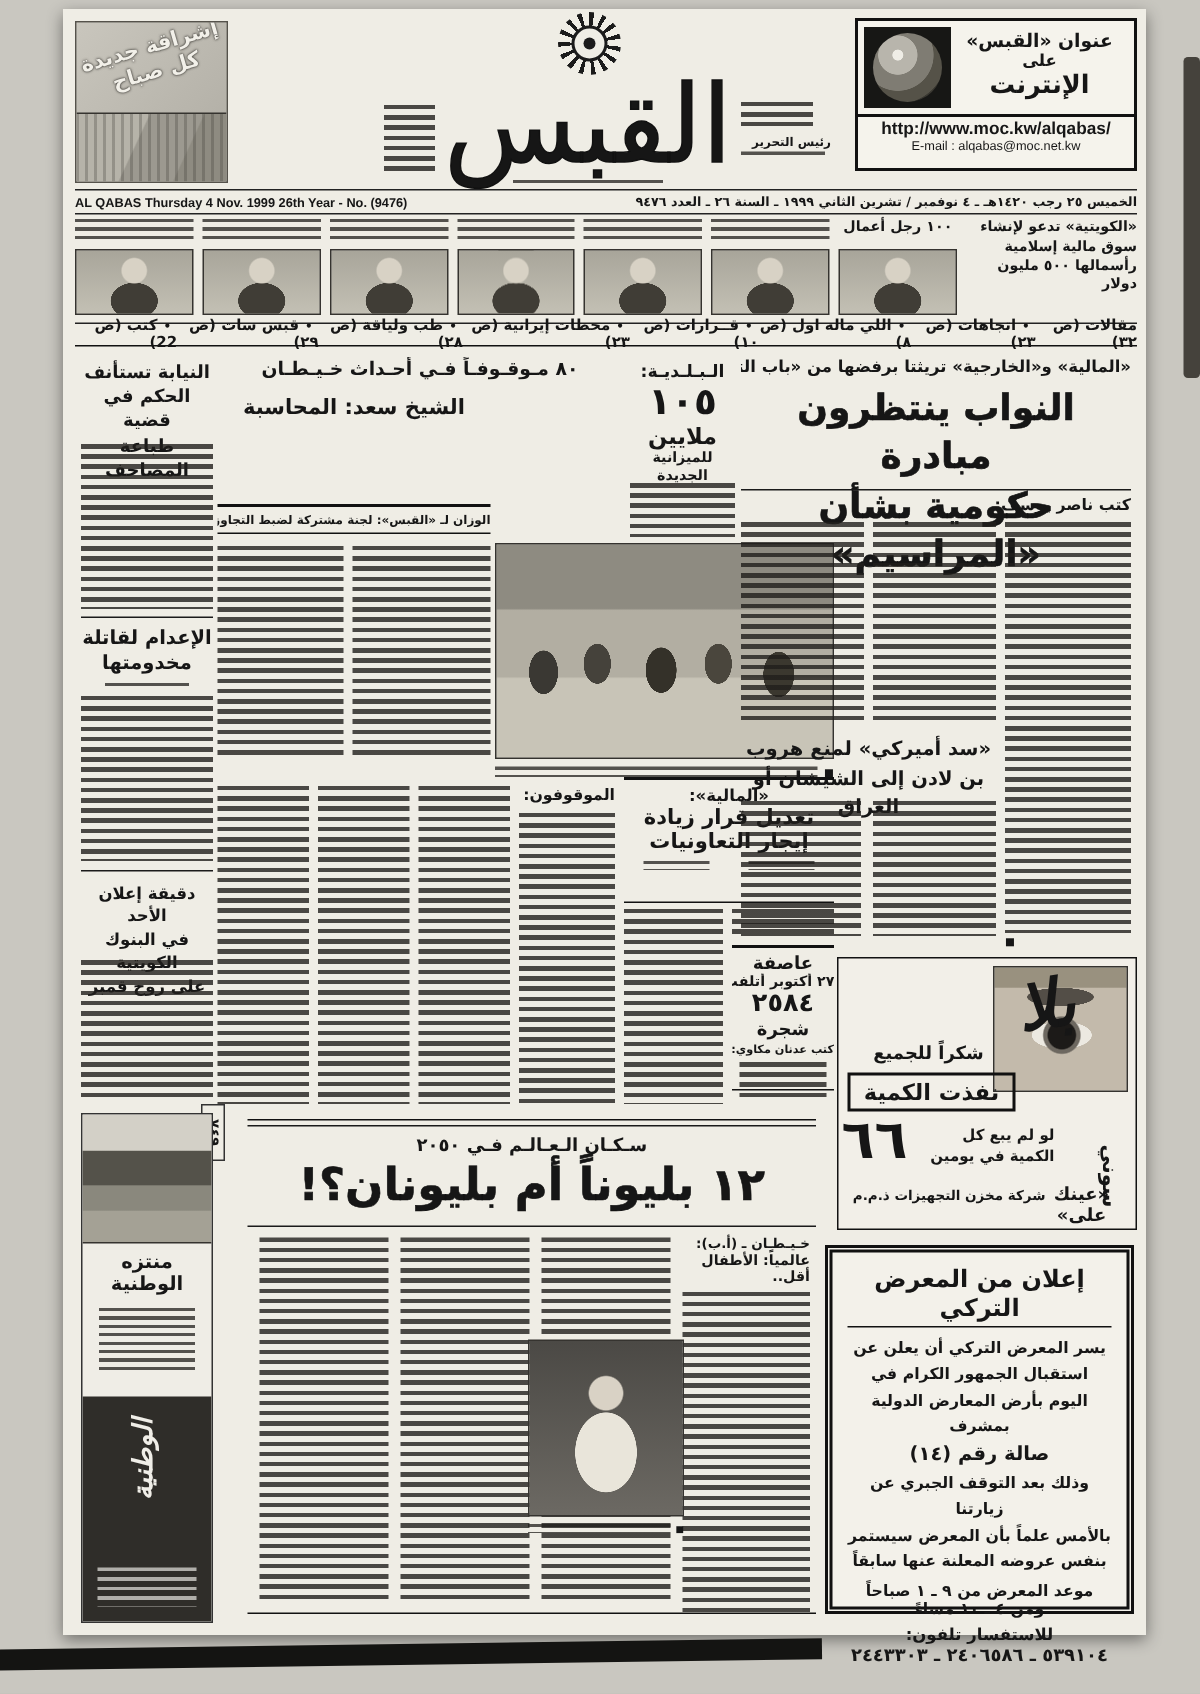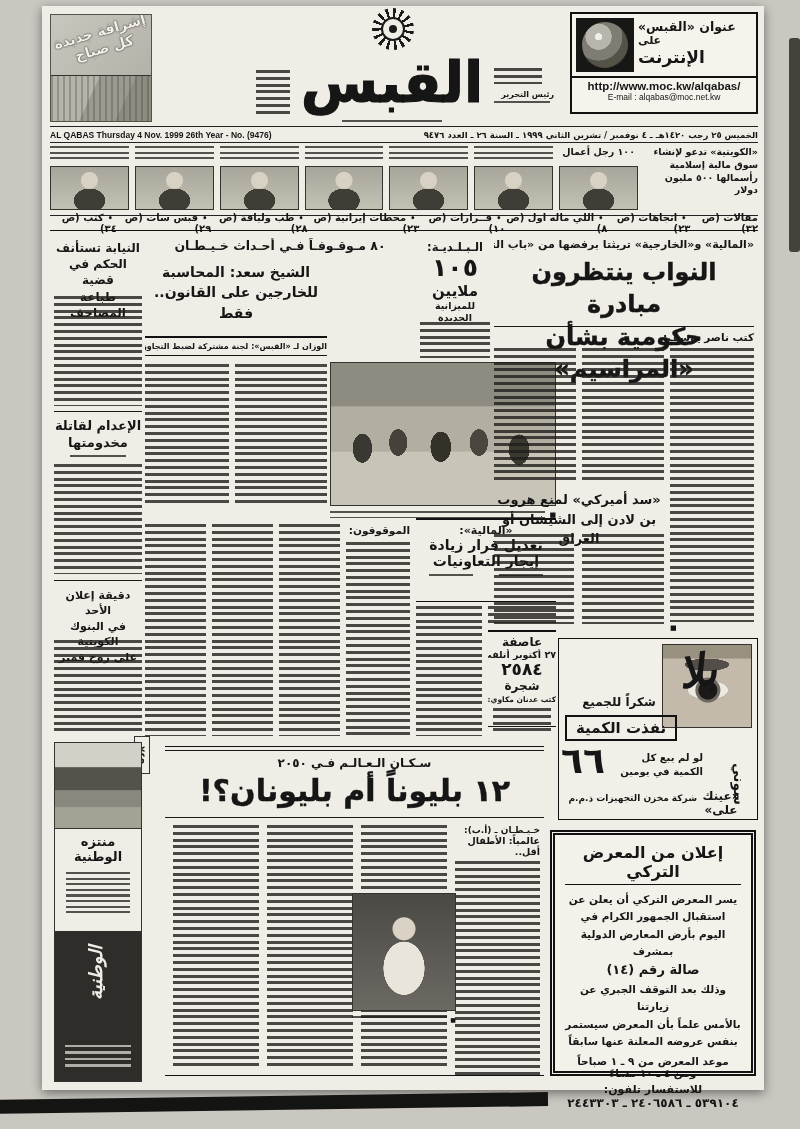--- a/index.html
+++ b/index.html
@@ -43,21 +43,21 @@
      radial-gradient(ellipse 34px 44px at 50% 64%, #e9e5da 0 60%, transparent 61%),
      linear-gradient(#4b4945,#6c6963)}
   .globe{width:46px;height:46px;border-radius:50%;background:
      radial-gradient(circle at 36% 32%, #efede6 0 8%, #b8b5ac 9% 30%, #7f7c73 31% 55%, #555248 56% 75%, #3b3932 76%)}
   .emblem{border-radius:50%;background:repeating-conic-gradient(#1b1b1b 0deg 9deg,transparent 9deg 24deg)}
   .emblem::after{content:"";position:absolute;inset:9px;border-radius:50%;background:#efede5;border:2px solid #1b1b1b}
   .emblem::before{content:"";position:absolute;inset:17px;border-radius:50%;background:#1b1b1b;z-index:1}
   .tlabels{display:flex;justify-content:space-between;align-items:center;font-size:10px;font-weight:bold}
   .tlabels span+span::before{content:"•";padding:0 4px;font-size:8px}
   .ltr{direction:ltr;font-family:"Liberation Sans",sans-serif}
-  .logo{font-size:56px;font-weight:bold;-webkit-text-stroke:1px #111;letter-spacing:-1px}
+  .logo{font-size:72px;font-weight:normal;-webkit-text-stroke:1px #111;letter-spacing:-1px}
   .boxrule{border-top:2px solid #111;border-bottom:1px solid #111}
 </style>
 </head>
 <body>
 
 <div class="stage">
   <div class="page">
 
     <div class="abs" style="left:8px;top:8px;width:102px;height:108px;border:1px solid #55524b;background:linear-gradient(135deg,#c9c6bd,#aeaba2);overflow:hidden">
       <div class="abs b" style="left:2px;top:8px;width:98px;transform:rotate(-16deg);font-size:14px;line-height:1.2;text-align:center;color:#f2f0e9;text-shadow:0 0 2px #3d3b36,0 0 1px #3d3b36">
@@ -70,21 +70,21 @@
     <div class="abs g" style="left:214px;top:64px;width:34px;height:46px"></div>
     <div class="abs emblem" style="left:330px;top:2px;width:42px;height:42px"></div>
     <div class="abs c logo" style="left:250px;top:42px;width:200px;height:72px;line-height:70px">القبس</div>
     <div class="abs gt" style="left:300px;top:114px;width:100px;height:5px"></div>
     <div class="abs g" style="left:452px;top:62px;width:48px;height:16px"></div>
     <div class="abs b" style="left:452px;top:84px;width:60px;font-size:8px">رئيس التحرير</div>
     <div class="abs gt" style="left:452px;top:95px;width:56px;height:5px"></div>
 
     <div class="abs" style="left:528px;top:6px;width:188px;height:102px;border:2px solid #111;background:#f5f3ec">
       <div style="display:flex;height:62px">
-        <div style="flex:1;padding:5px 8px 0 0;text-align:left">
+        <div style="flex:1;padding:5px 8px 0 0;text-align:center">
           <div class="b" style="font-size:12.5px">عنوان «القبس»</div>
           <div class="b" style="font-size:11px">على</div>
           <div class="b" style="font-size:17px">الإنترنت</div>
         </div>
         <div style="width:58px;height:54px;margin:4px;background:#171715;display:flex;align-items:center;justify-content:center">
           <div class="globe"></div>
         </div>
       </div>
       <div style="border-top:2px solid #111;padding-top:2px">
         <div class="ltr b c" style="font-size:11.5px">http://www.moc.kw/alqabas/</div>
@@ -132,21 +132,21 @@
     </div>
 
     <div class="abs tlabels" style="left:8px;top:209px;width:708px;height:16px;border-top:1px solid #222;border-bottom:1.5px solid #111">
       <span>مقالات (ص ٣٢)</span>
       <span>اتجاهات (ص ٢٣)</span>
       <span>اللي ماله اول (ص ٨)</span>
       <span>قــرارات (ص ١٠)</span>
       <span>محطات إيرانية (ص ٢٣)</span>
       <span>طب ولياقة (ص ٢٨)</span>
       <span>قبس سات (ص ٢٩)</span>
-      <span>كتب (ص ٣٤)</span>
+      <span>كتب (ص 22)</span>
     </div>
 
     <div class="abs b c" style="left:12px;top:234px;width:88px;font-size:12px;line-height:1.35">
       <div>النيابة تستأنف</div>
       <div>الحكم في قضية</div>
       <div>طباعة المصاحف</div>
     </div>
     <div class="abs g" style="left:12px;top:290px;width:88px;height:110px"></div>
     <div class="hr" style="left:12px;top:405px;width:88px"></div>
 
@@ -161,21 +161,20 @@
     <div class="abs b c" style="left:12px;top:582px;width:88px;font-size:11px;line-height:1.4">
       <div>دقيقة إعلان الأحد</div>
       <div>في البنوك الكويتية</div>
       <div>على روح قمبر</div>
     </div>
     <div class="abs g" style="left:12px;top:634px;width:88px;height:92px"></div>
 
     <div class="abs b c nw" style="left:103px;top:232px;width:270px;font-size:12.5px;letter-spacing:1.5px">٨٠ مـوقـوفـاً فـي أحـداث خـيـطـان</div>
     <div class="abs b c" style="left:103px;top:256px;width:182px;font-size:14px;line-height:1.45">
       <div>الشيخ سعد: المحاسبة</div>
-      <div>للخارجين على القانون.. فقط</div>
     </div>
     <div class="abs b c nw boxrule" style="left:103px;top:330px;width:182px;height:20px;font-size:8px;line-height:17px">الوزان لـ «القبس»: لجنة مشتركة لضبط التجاوزات</div>
     <div class="abs g" style="left:103px;top:358px;width:84px;height:142px"></div>
     <div class="abs g" style="left:193px;top:358px;width:92px;height:142px"></div>
 
     <div class="abs photo photo-meeting" style="left:288px;top:356px;width:226px;height:144px"></div>
     <div class="abs" style="left:288px;top:504px;width:226px;height:9px;display:flex;align-items:center;gap:4px">
       <span style="font-size:7px">■</span>
       <span class="gt" style="flex:1;height:7px"></span>
     </div>

